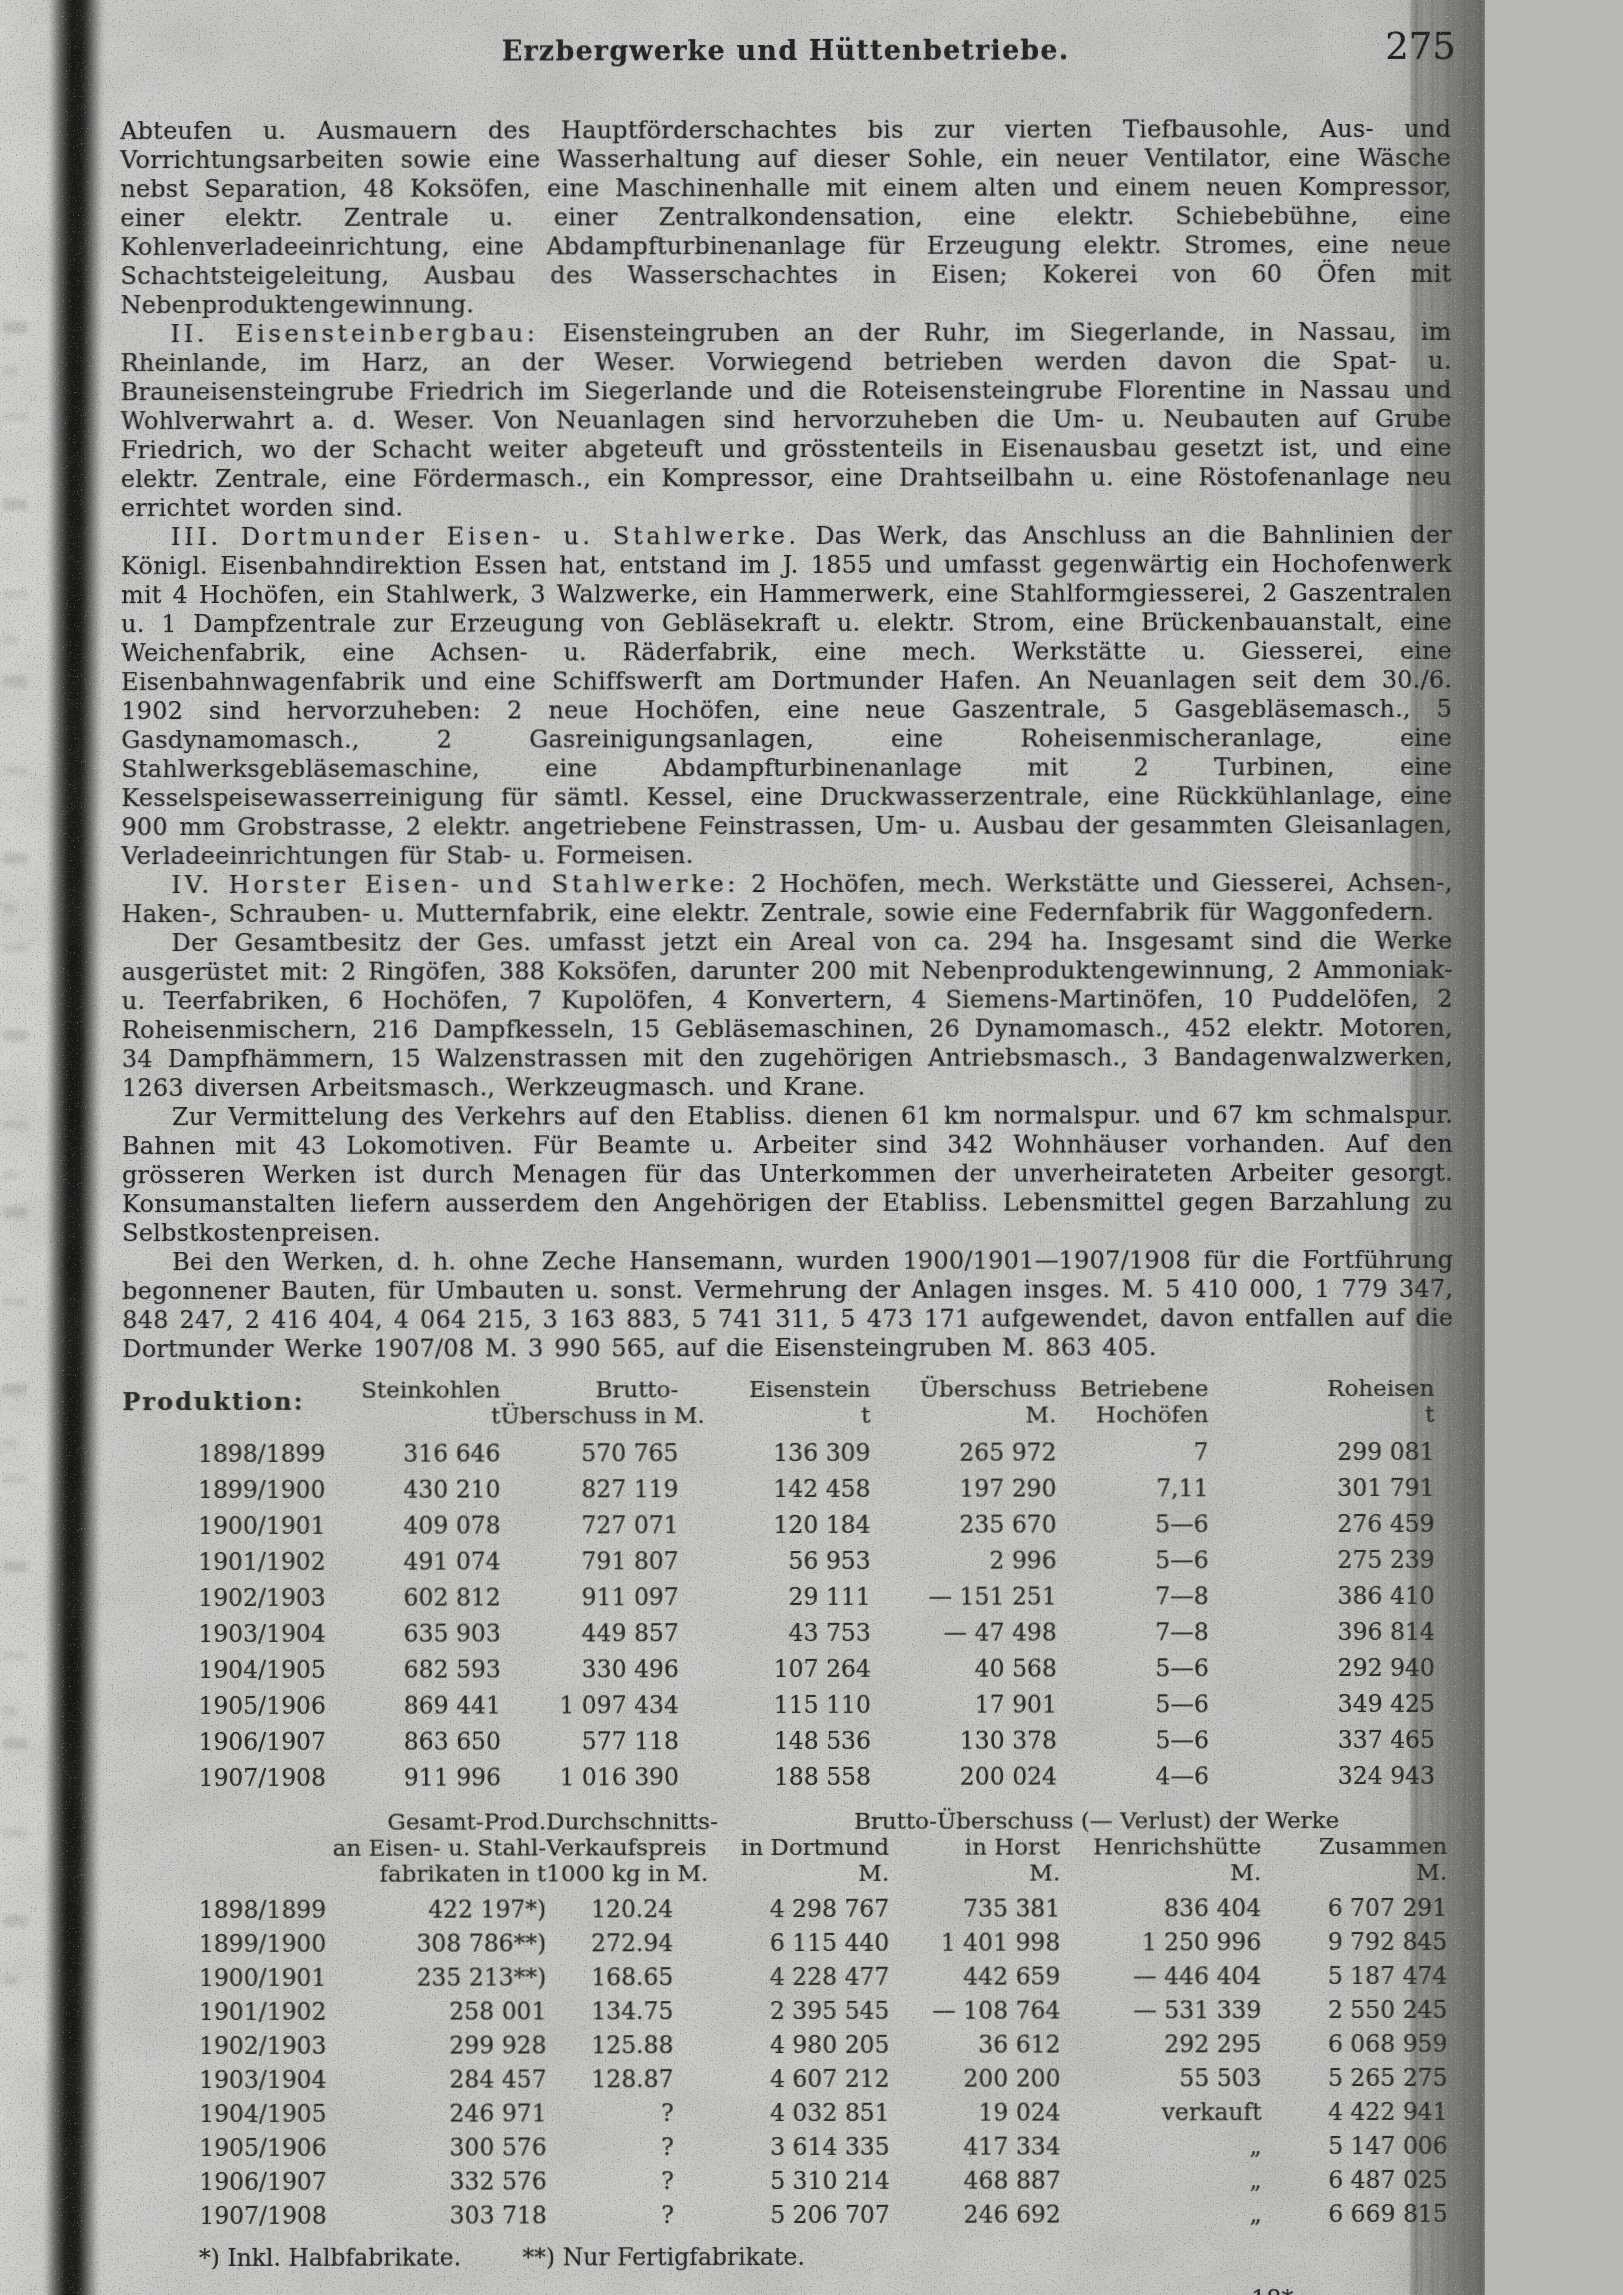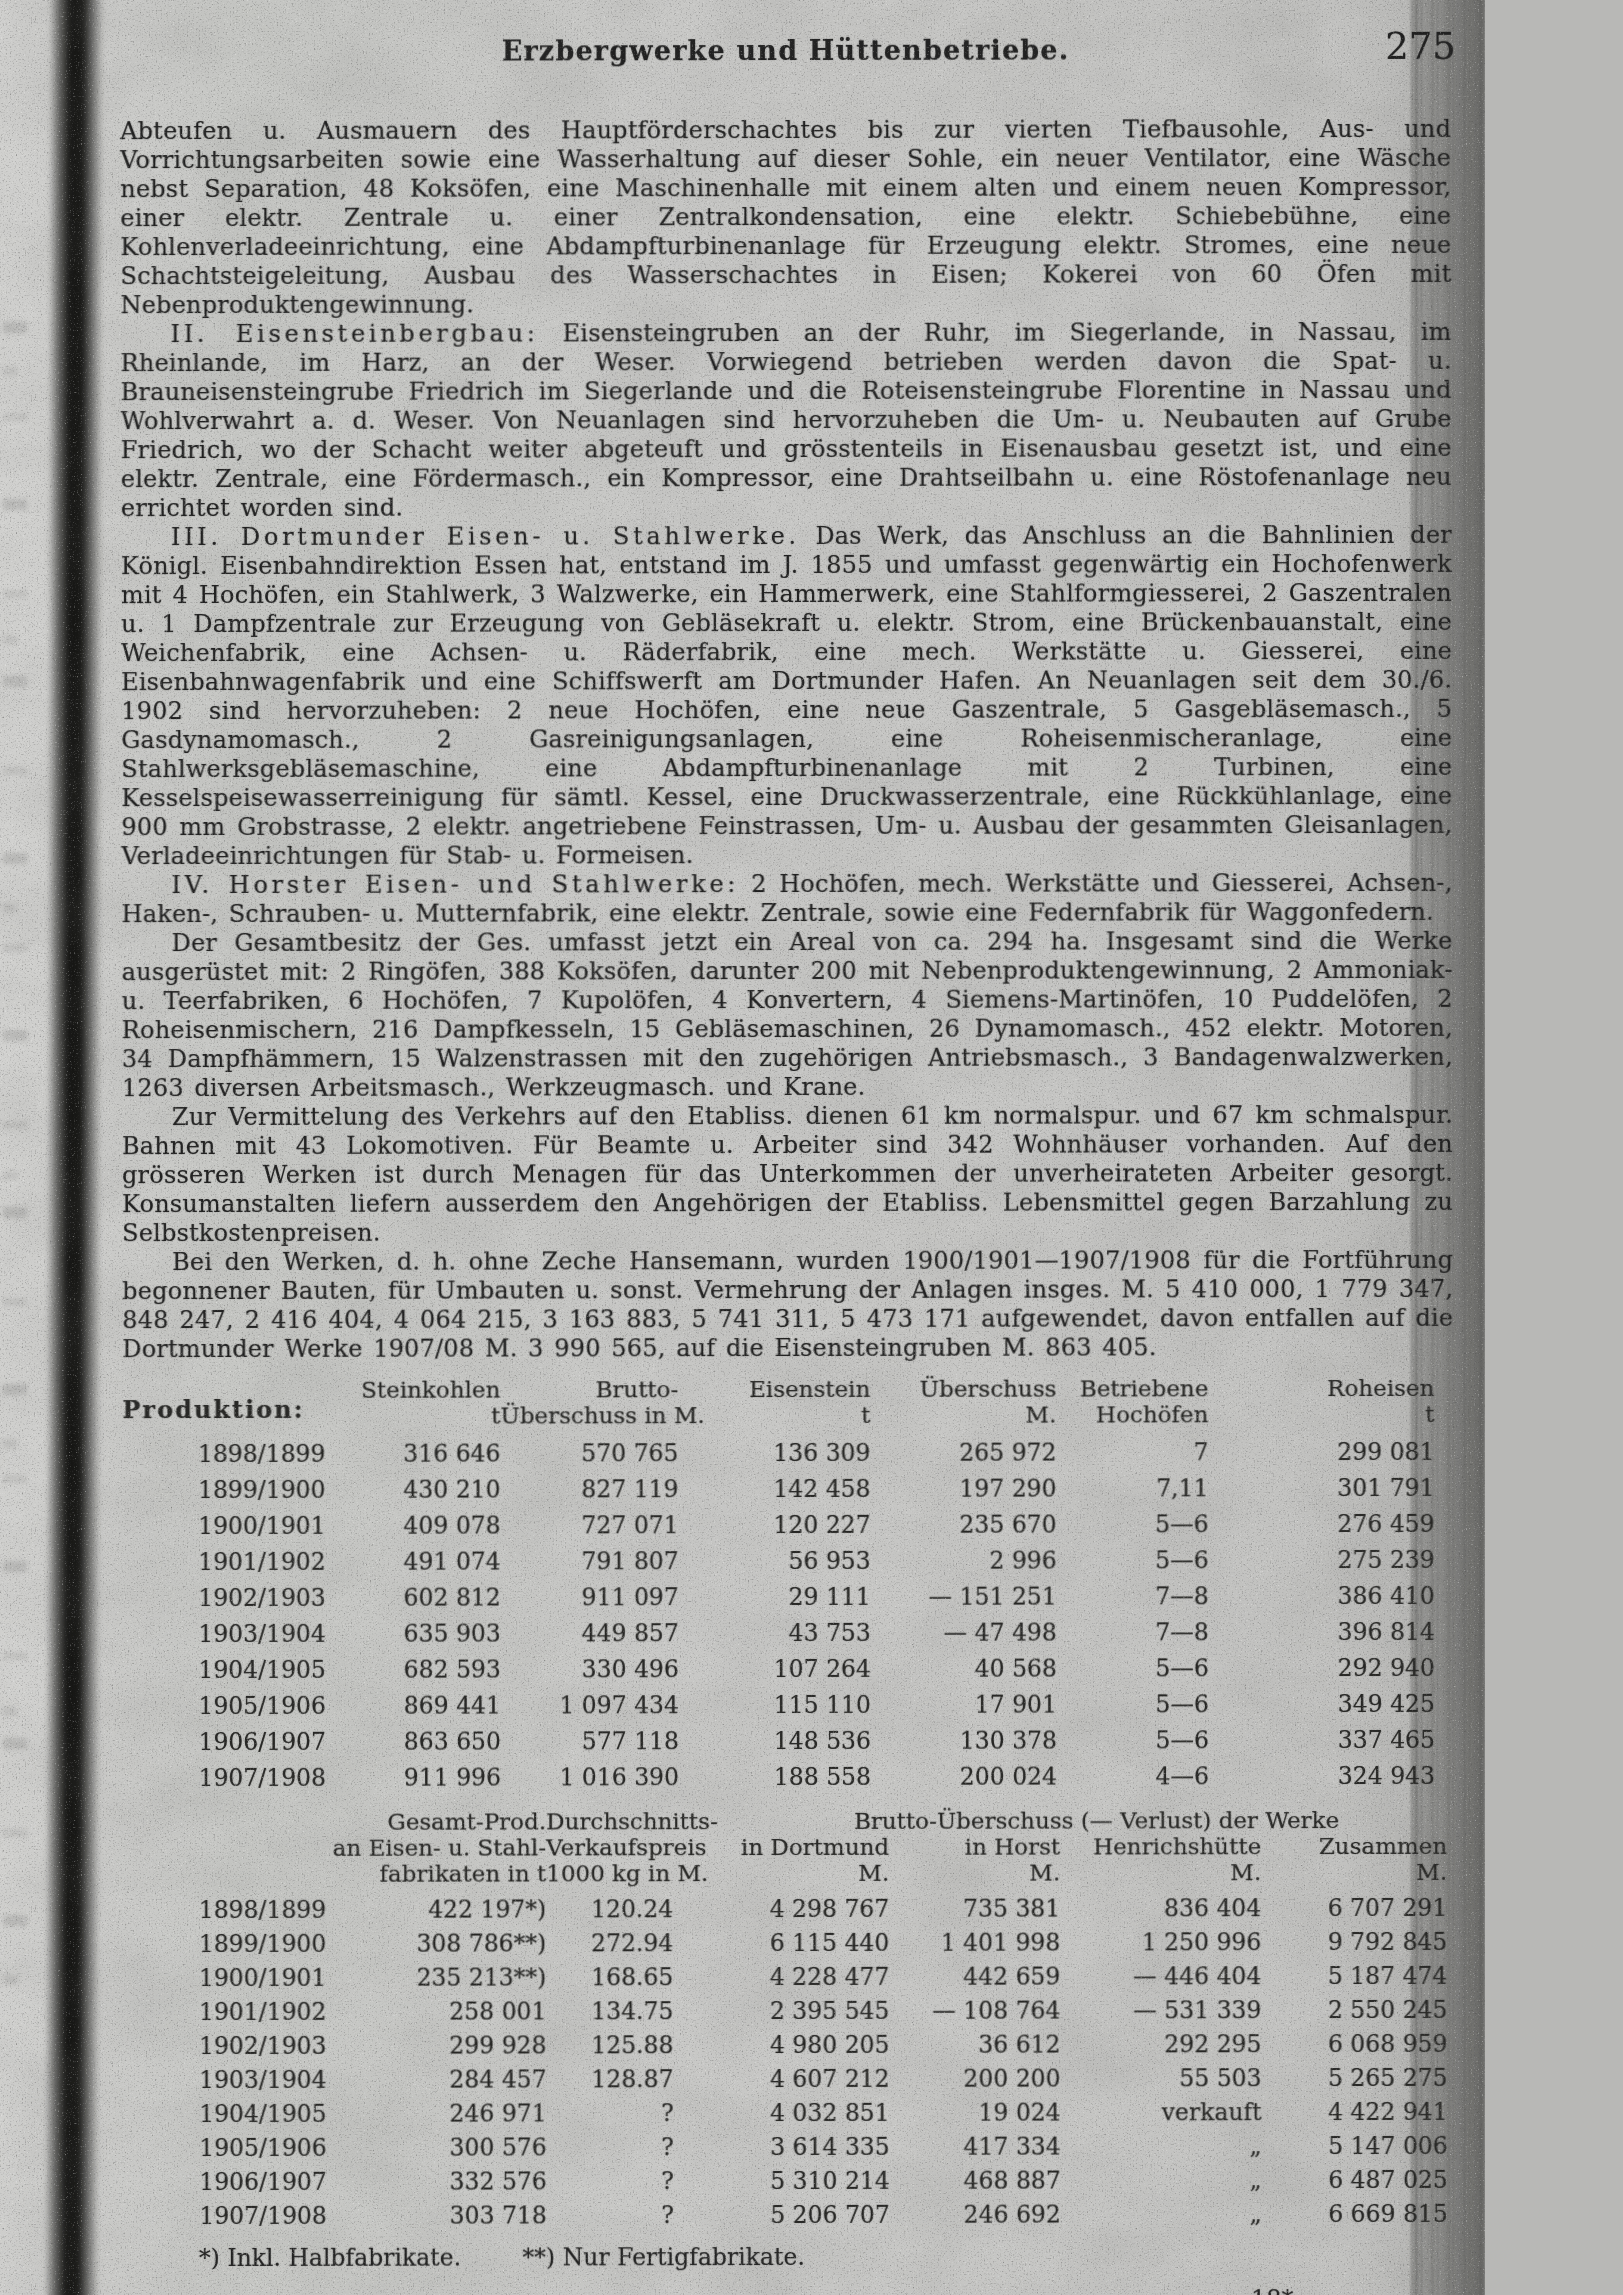--- a/index.html
+++ b/index.html
@@ -85,21 +85,21 @@
   .t1-row, .t1-head-row { display: grid; grid-template-columns: 203px 175px 178px 192px 186px 152px 226px; }
   .t2-row, .t2-head-row { display: grid; grid-template-columns: 203px 220px 127px 216px 171px 201px 186px; }
   .t1-row { line-height: 36px; }
   .t2-row { line-height: 34px; }
   .cell { white-space: nowrap; }
   .num { text-align: right; }
   .yr { text-align: right; padding-left: 70px; }
   .hc { text-align: right; font-size: 23px; line-height: 26px; white-space: nowrap; }
   .t1-head { position: relative; margin-bottom: 6.5px; }
   .prod-label {
-    position: absolute; left: 0; bottom: 5px;
+    position: absolute; left: 0; bottom: 13px;
     font-weight: bold; font-size: 24px; letter-spacing: 2px;
   }
   .t2-head { margin-top: 8px; margin-bottom: 6.5px; }
   .group-span { grid-column: 4 / 8; text-align: center; padding-left: 73px; }
 
   .footline { margin-top: 11.4px; font-size: 23.5px; padding-left: 75px; }
   .footline .fn2 { margin-left: 54px; }
   .signature { margin-top: 14.6px; padding-left: 1127px; font-size: 24px; }
 </style>
 </head>
@@ -176,21 +176,21 @@
             <span class="cell num">142 458</span>
             <span class="cell num">197 290</span>
             <span class="cell num">7,11</span>
             <span class="cell num">301 791</span>
           </div>
 
           <div class="t1-row">
             <span class="cell yr">1900/1901</span>
             <span class="cell num">409 078</span>
             <span class="cell num">727 071</span>
-            <span class="cell num">120 227</span>
+            <span class="cell num">120 184</span>
             <span class="cell num">235 670</span>
             <span class="cell num">5—6</span>
             <span class="cell num">276 459</span>
           </div>
 
           <div class="t1-row">
             <span class="cell yr">1901/1902</span>
             <span class="cell num">491 074</span>
             <span class="cell num">791 807</span>
             <span class="cell num">56 953</span>

